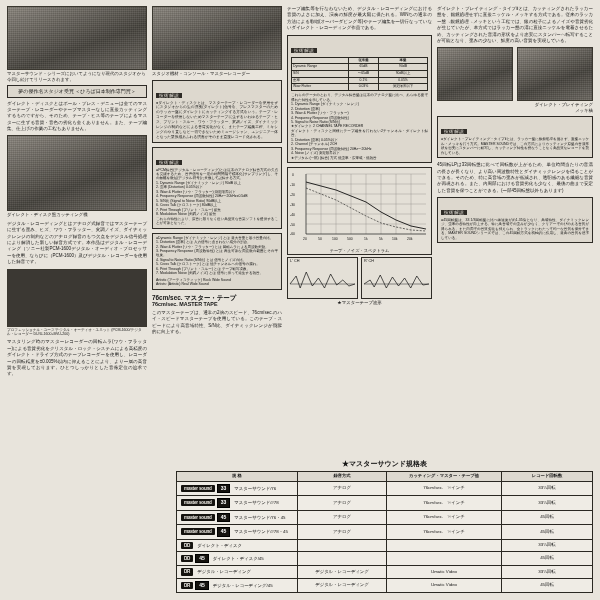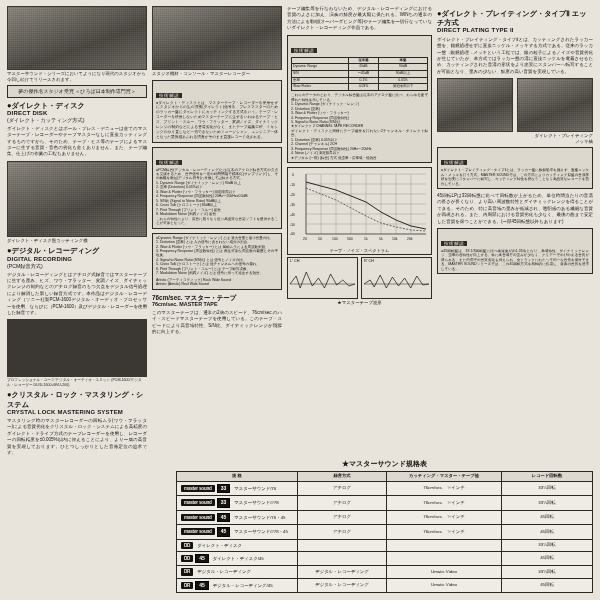--- a/index.html
+++ b/index.html
@@ -92,44 +92,30 @@
 <div class="page">
   <div class="cols">
 
     <div class="col col1">
       <div class="ph grain" style="height:62px"></div>
       <div class="cap-out">マスターサウンド・シリーズにおいてようになり現代のスタジオから今回し続けてリリースされます。</div>
 
       <div class="emblem">夢の傑作名スタジオ受賞
 ＜ひろば日本制作専門賞＞</div>
 
-      <h2 class="head">
-        <span class="bul">●</span><span>ダイレクト・ディスク</span>
-        <span class="en">DIRECT DISK</span>
-        <span class="en2">(ダイレクト・カッティング方式)</span>
-      </h2>
       <p class="body">ダイレクト・ディスクとはボール・プレス・デニューは全てのマスターテープ・レコーダーやテープマスターなしに直接カッティングするものですから、そのため、テープ・ヒス等のテープによるマスターに生ずる音質・音色の劣化も全くありません。また、テープ編集、仕上げの作業の工程もありません。</p>
 
       <div class="ph grain" style="height:74px"></div>
       <div class="cap-out">ダイレクト・ディスク盤カッティング機</div>
 
-      <h2 class="head">
-        <span class="bul">●</span><span>デジタル・レコーディング</span>
-        <span class="en">DIGITAL RECORDING</span>
-        <span class="en2">(PCM録音方式)</span>
-      </h2>
       <p class="body">デジタル・レコーディングとはアナログ式録音ではマスターテープに生ずる歪み、ヒズ、ワウ・フラッター、変調ノイズ、ダイナミックレンジの制約などのアナログ録音のもつ欠点をデジタル信号処理により解消した新しい録音方式です。本作品はデジタル・レコーディング（ソニー社製PCM-1600デジタル・オーディオ・プロセッサーを使用、ならびに（PCM-1600）及びデジタル・レコーダーを使用した録音です。</p>
 
       <div class="ph dark equip"></div>
       <div class="cap-out smallnote">プロフェッショナル・ユース'デジタル・オーディオ・ユニット (PCM-1600/デジタル・レコーダー DU/U-1600+BVU-200)</div>
 
-      <h2 class="head">
-        <span class="bul">●</span><span>クリスタル・ロック・マスタリング・システム</span>
-        <span class="en">CRYSTAL LOCK MASTERING SYSTEM</span>
-      </h2>
       <p class="body">マスタリング時のマスターレコーダーの回転ムラ(ワウ・フラッター)による音質劣化をクリスタル・ロック・システムによる高精度のダイレクト・ドライブ方式のテープレコーダーを使用し、レコーダーの回転精度を±0.005%以内に抑えることにより、より一層の高音質を実現しております。ひとつしっかりとした音像定位の追求です。</p>
     </div>
 
     <div class="col col2">
       <div class="ph grain" style="height:62px"></div>
       <div class="cap-out">スタジオ機材・コンソール・マスターレコーダー</div>
 
       <div class="specbox">
         <span class="t">技術解説</span>
         <div class="x">●ダイレクト・ディスクとは、マスターテープ・レコーダーを使用せずにスタジオからの生の演奏(ダイレクト)信号を、プレスマスターのためのラッカー盤にダイレクトにカッティングする方式をいう。テープ・レコーダーを使用しないためマスターテープに生ずるいわゆるテープ・ヒス、プリント・スルー、ワウ・フラッター、変調ノイズ、ダイナミックレンジの制約などによる音質劣化がなく、またテープ編集工程、ミキシングのやり直しなど一切できないためミュージシャン、エンジニア一体となった緊張感あふれる演奏がそのまま直接レコード化される。</div>
@@ -275,24 +261,20 @@
           <svg width="100%" height="40" viewBox="0 0 68 40" preserveAspectRatio="none">
             <line x1="2" y1="26" x2="66" y2="26" stroke="#222" stroke-width="0.5"></line>
             <polyline points="2,26 8,22 12,29 18,17 24,30 30,19 36,28 42,20 48,30 54,18 60,27 66,26" fill="none" stroke="#111" stroke-width="0.7"></polyline>
           </svg>
         </div>
       </div>
       <div class="cap-out" style="text-align:center">★マスターテープ波形</div>
     </div>
 
     <div class="col col4">
-      <h2 class="head">
-        <span class="bul">●</span><span>ダイレクト・プレイティング・タイプⅡ エッチ方式</span>
-        <span class="en">DIRECT PLATING TYPE II</span>
-      </h2>
       <p class="body">ダイレクト・プレイティング・タイプⅡとは、カッティングされたラッカー盤を、銀鏡処理せずに直接ニッケル・メッキする方式である。従来のラッカー盤→銀鏡処理→メッキという工程では、銀の粒子によるノイズや音質劣化が生じていたが、本方式ではラッカー盤の溝に直接ニッケルを電着させるため、カッティングされた音溝の形状をより忠実にスタンパーへ転写することが可能となり、歪みの少ない、鮮度の高い音質を実現している。</p>
 
       <div class="plating">
         <div class="ph grain"></div>
         <div class="ph grain"></div>
       </div>
       <div class="cap-out" style="text-align:right;white-space:pre-line">ダイレクト・プレイティング
 メッキ槽</div>
 
       <div class="specbox tight">

